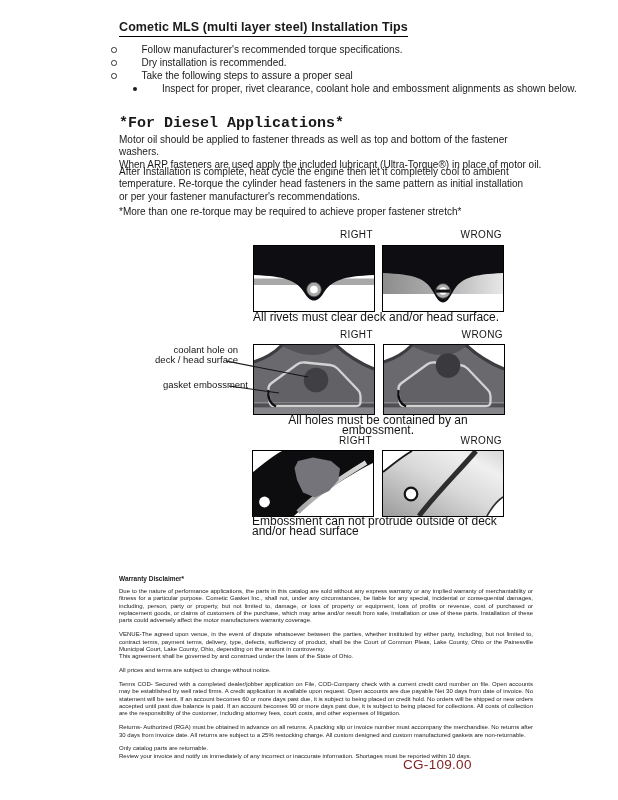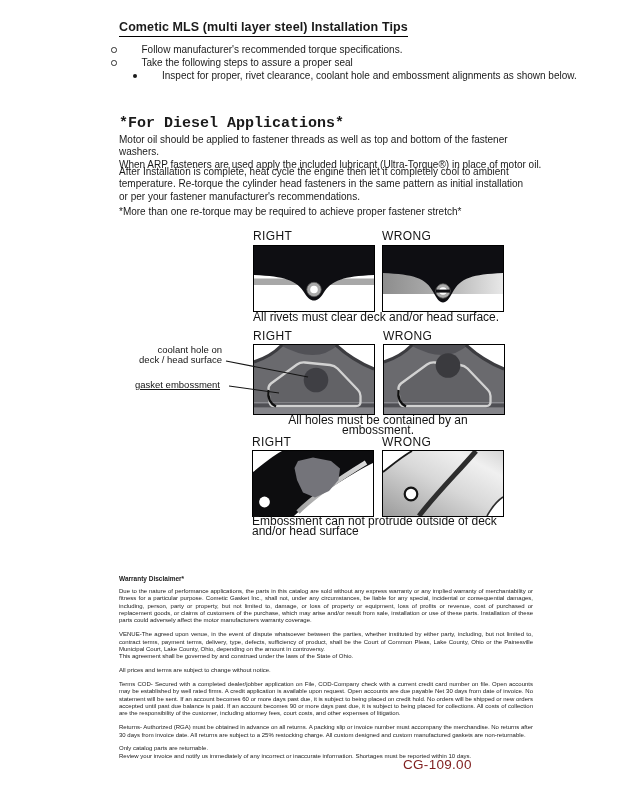--- a/index.html
+++ b/index.html
@@ -14,21 +14,21 @@
   .tips{top:43px;left:95px;margin:0;padding:0;list-style:none;font-size:10px;line-height:13px;white-space:nowrap;}
   .tips li{display:flex;align-items:flex-start;gap:22px;}
   .tips li.sub{margin-left:22px;}
   .ob{width:3.5px;height:3.5px;border:1px solid #333;border-radius:50%;margin:4px 3px 0 0;flex:none;}
   .fb{width:4px;height:4px;background:#1a1a1a;border-radius:50%;margin:4.5px 3px 0 0;flex:none;}
   
   .h2{top:115px;left:103px;font-size:15px;font-weight:bold;margin:0;font-family:Liberation Mono, monospace;}
   .body{font-size:10px;line-height:12.4px;margin:0;left:103px;width:430px;}
   .p1{top:134px;} .p2{top:166px;} .p3{top:206px;}
   
-  .dlabel{width:120px;text-align:left;font-size:12px;letter-spacing:0.4px;color:#141414;}
+  .dlabel{width:120px;text-align:right;font-size:10px;letter-spacing:0.4px;color:#141414;}
   .dbox{width:120px;border:1.6px solid #000;background:#fff;}
   .dbox svg{display:block;}
   .dcaption{font-size:12px;line-height:9.8px;color:#141414;}
   .callout{font-size:9.5px;line-height:9.5px;text-align:right;color:#141414;}
   .callout-lines{pointer-events:none;}
   
   .warranty{top:575px;left:103px;width:414px;}
   .warranty h3{font-size:6.5px;margin:0 0 6px 0;}
   .warranty p{font-size:6px;line-height:7.35px;margin:0 0 6.5px 0;text-align:justify;}
   
@@ -38,20 +38,24 @@
 <body>
 
 <div class="page">
 
   <h1 class="abs title">Cometic MLS (multi layer steel) Installation Tips</h1>
 
   <ul class="abs tips">
     <li>
         <span class="ob"></span>
         <span>Follow manufacturer's recommended torque specifications.</span>
+      </li>
+    <li>
+        <span class="ob"></span>
+        <span>Dry installation is recommended.</span>
       </li>
     <li>
         <span class="ob"></span>
         <span>Take the following steps to assure a proper seal</span>
       </li>
     <li class="sub">
         <span class="fb"></span>
         <span>Inspect for proper, rivet clearance, coolant hole and embossment alignments as shown below.</span>
       </li>
   </ul>
@@ -93,23 +97,23 @@
       <circle cx="60" cy="45" r="3.8" fill="#ffffff"></circle>
       <rect x="53" y="43.6" width="14" height="3" fill="#0e0e12"></rect>
     </svg>
   </div>
 
   <div class="abs dcaption" style="top:313px;left:237px;">All rivets must clear deck and/or head surface.</div>
 
   <div class="abs dlabel" style="top:329px;left:237px;">RIGHT</div>
   <div class="abs dlabel" style="top:329px;left:367px;">WRONG</div>
 
-  <div class="abs callout pre" style="top:345px;right:412px;width:110px;">coolant hole on
+  <div class="abs callout pre" style="top:345px;right:396px;width:110px;">coolant hole on
 deck / head surface</div>
-  <div class="abs callout" style="top:380px;right:414px;width:110px;text-decoration:underline;">gasket embossment</div>
+  <div class="abs callout" style="top:380px;right:386px;width:110px;">gasket embossment</div>
 
   <div class="abs dbox" style="top:344px;left:237px;">
     <svg width="120" height="69" viewBox="0 0 120 69">
       <rect width="120" height="69" fill="#6a6a6e"></rect>
       <rect y="57.3" width="120" height="1.2" fill="#9a9a9e"></rect>
       <rect y="58.5" width="120" height="4" fill="#4f4f54"></rect>
       <rect y="62.5" width="120" height="6.5" fill="#85858a"></rect>
       <path d="M26,0 H84 Q62,20 26,0 Z" fill="#515156"></path>
       <path d="M0,0 H28 Q18,11 0,17 Z" fill="#ffffff"></path>
       <path d="M28,0 Q18,11 0,17" stroke="#3c3c40" stroke-width="3.2" fill="none"></path>

